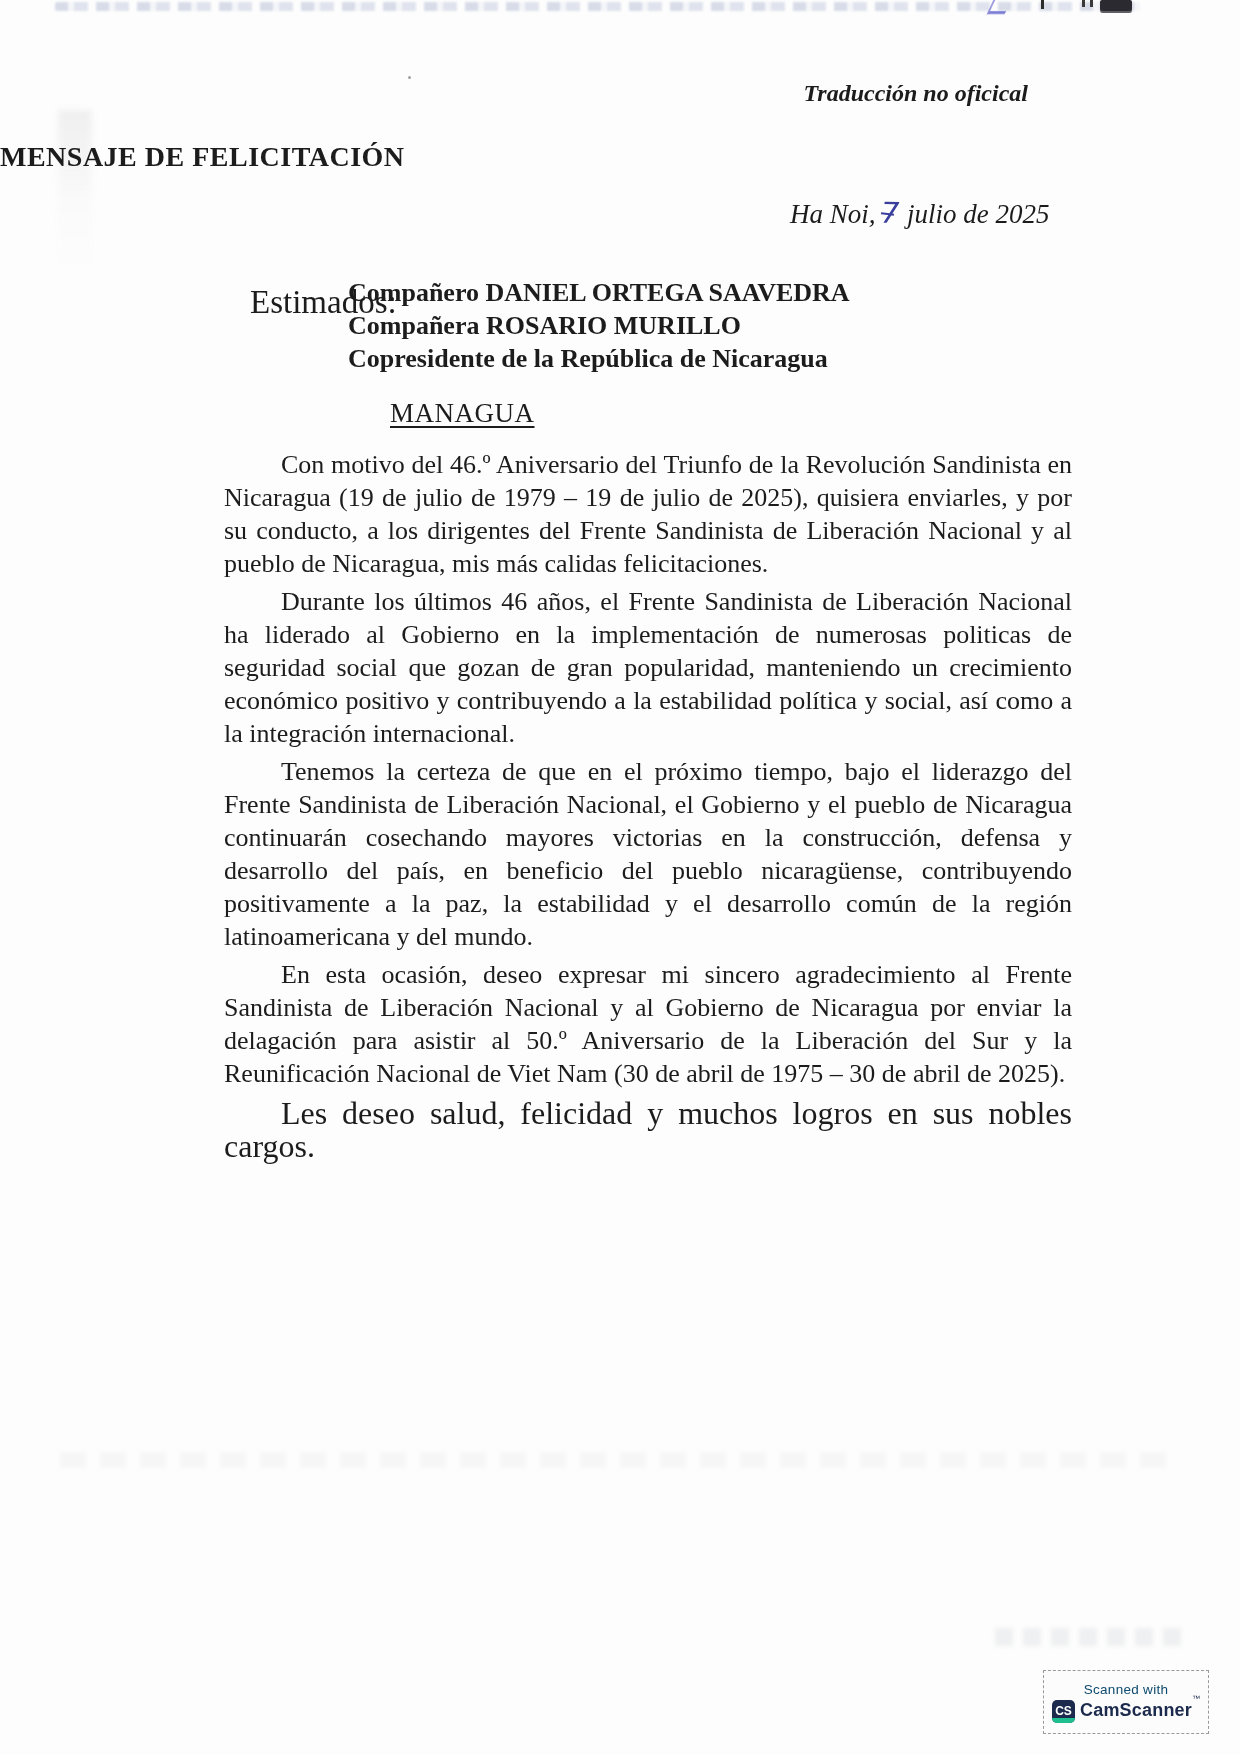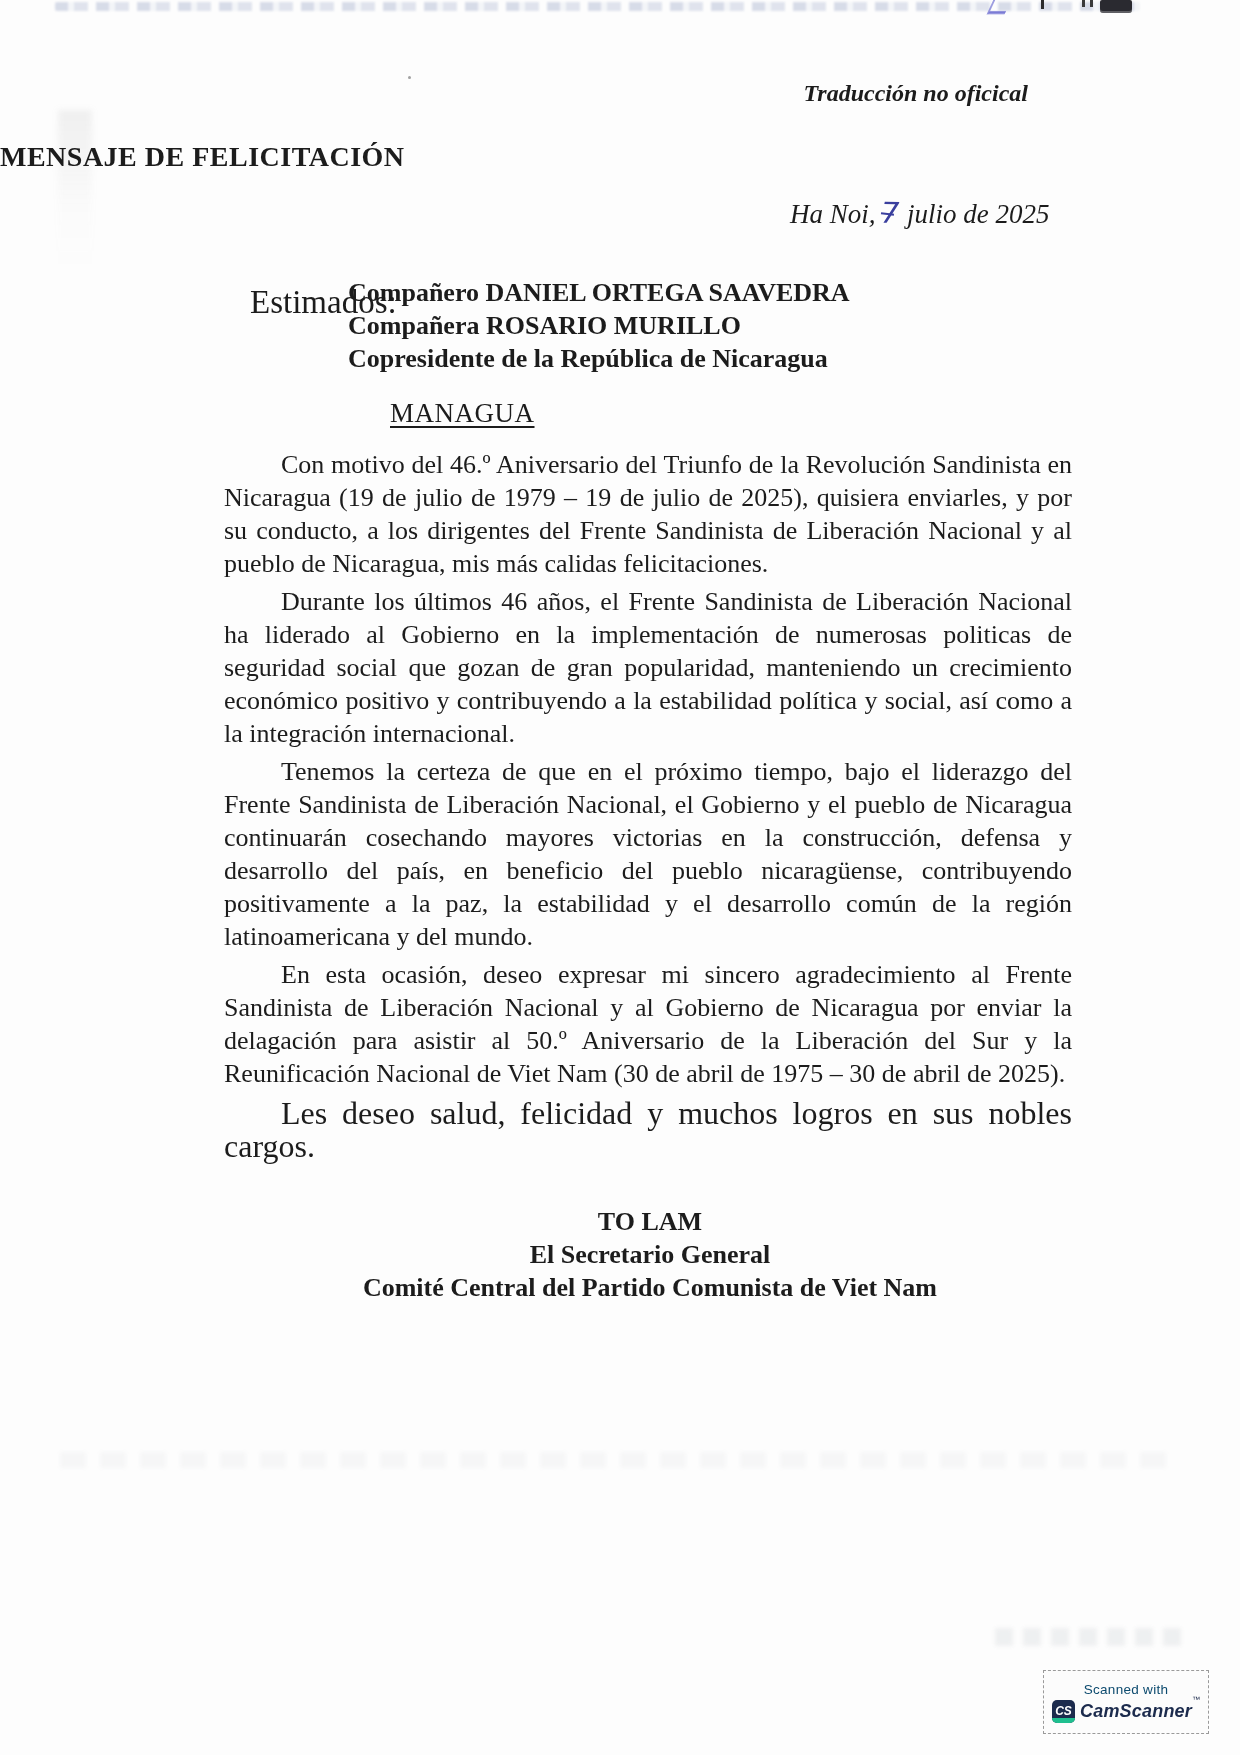--- a/index.html
+++ b/index.html
@@ -87,21 +87,21 @@
   }
 
   
   .scan-badge {
     position: absolute; left: 1043px; top: 1670px; width: 164px; height: 62px;
     border: 1px dashed #9a9a9a; background: #fcfcfc;
     display: flex; flex-direction: column; align-items: center; justify-content: center;
     font-family: "Liberation Sans", sans-serif;
   }
   .scan-badge-top { color: #0c4a6e; font-size: 13.5px; letter-spacing: 0.3px; margin-bottom: 3px; }
-  .scan-badge-bottom { display: flex; align-items: center; gap: 5px; font-style: italic; }
+  .scan-badge-bottom { display: flex; gap: 5px; }
   .cs-icon {
     position: relative; width: 23px; height: 23px; background: #1c2b4d; border-radius: 5px;
     display: flex; align-items: center; justify-content: center;
     color: #ffffff; font-weight: 700; font-size: 12px;
   }
   .cs-icon::after {
     content: ""; position: absolute; left: 0; bottom: 0; width: 100%; height: 5px;
     background: #1fbf8f; border-radius: 0 0 5px 5px;
   }
   .cs-label { color: #1c2b4d; font-weight: 700; font-size: 18px; letter-spacing: 0.2px; }
@@ -143,25 +143,20 @@
   <div class="city-line">MANAGUA</div>
 
   <div class="body-block">
     <p>Con motivo del 46.º Aniversario del Triunfo de la Revolución Sandinista en Nicaragua (19 de julio de 1979 – 19 de julio de 2025), quisiera enviarles, y por su conducto, a los dirigentes del Frente Sandinista de Liberación Nacional y al pueblo de Nicaragua, mis más calidas felicitaciones.</p>
     <p>Durante los últimos 46 años, el Frente Sandinista de Liberación Nacional ha liderado al Gobierno en la implementación de numerosas politicas de seguridad social que gozan de gran popularidad, manteniendo un crecimiento económico positivo y contribuyendo a la estabilidad política y social, así como a la integración internacional.</p>
     <p>Tenemos la certeza de que en el próximo tiempo, bajo el liderazgo del Frente Sandinista de Liberación Nacional, el Gobierno y el pueblo de Nicaragua continuarán cosechando mayores victorias en la construcción, defensa y desarrollo del país, en beneficio del pueblo nicaragüense, contribuyendo positivamente a la paz, la estabilidad y el desarrollo común de la región latinoamericana y del mundo.</p>
     <p>En esta ocasión, deseo expresar mi sincero agradecimiento al Frente Sandinista de Liberación Nacional y al Gobierno de Nicaragua por enviar la delagación para asistir al 50.º Aniversario de la Liberación del Sur y la Reunificación Nacional de Viet Nam (30 de abril de 1975 – 30 de abril de 2025).</p>
     <div class="closing-line">Les deseo salud, felicidad y muchos logros en sus nobles cargos.</div>
   </div>
 
-  <div class="signature-block">
-    <div>TO LAM</div>
-    <div>El Secretario General</div>
-    <div>Comité Central del Partido Comunista de Viet Nam</div>
-  </div>
 
   <div class="scan-badge">
     <div class="scan-badge-top">Scanned with</div>
     <div class="scan-badge-bottom">
       <div class="cs-icon">CS</div>
       <div>
         <span class="cs-label">CamScanner</span><span class="cs-tm">™</span>
       </div>
     </div>
   </div>

